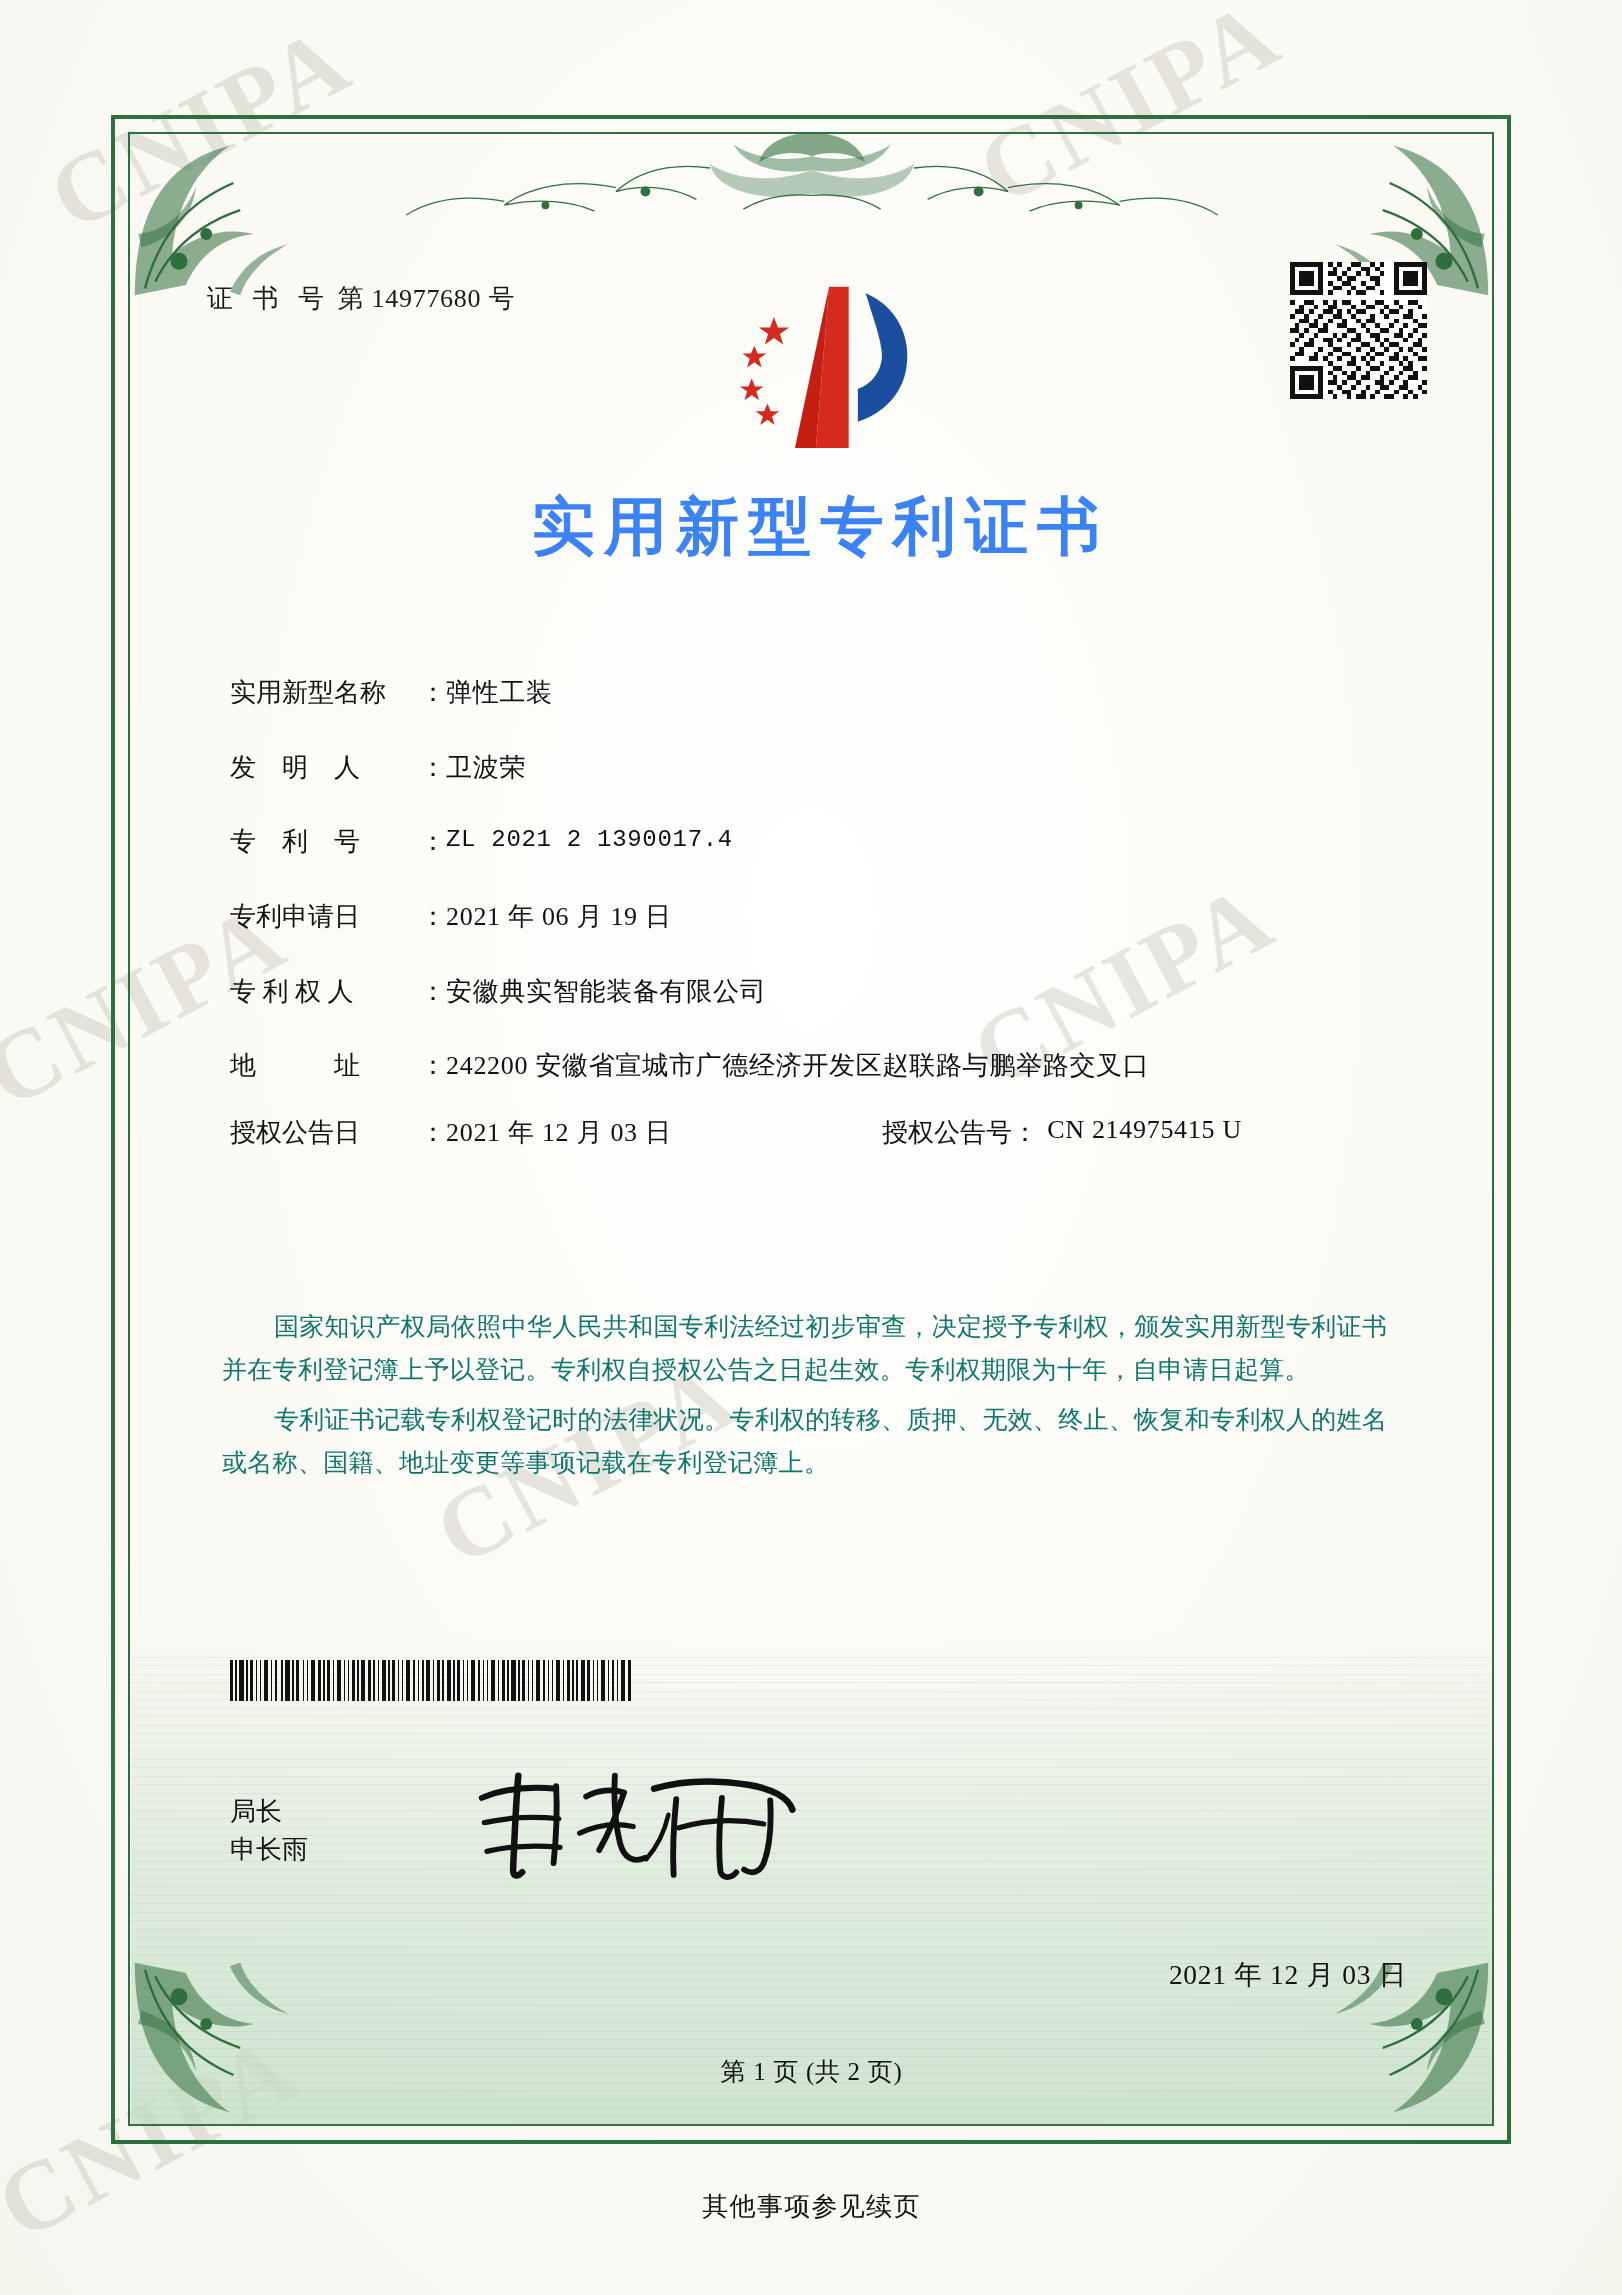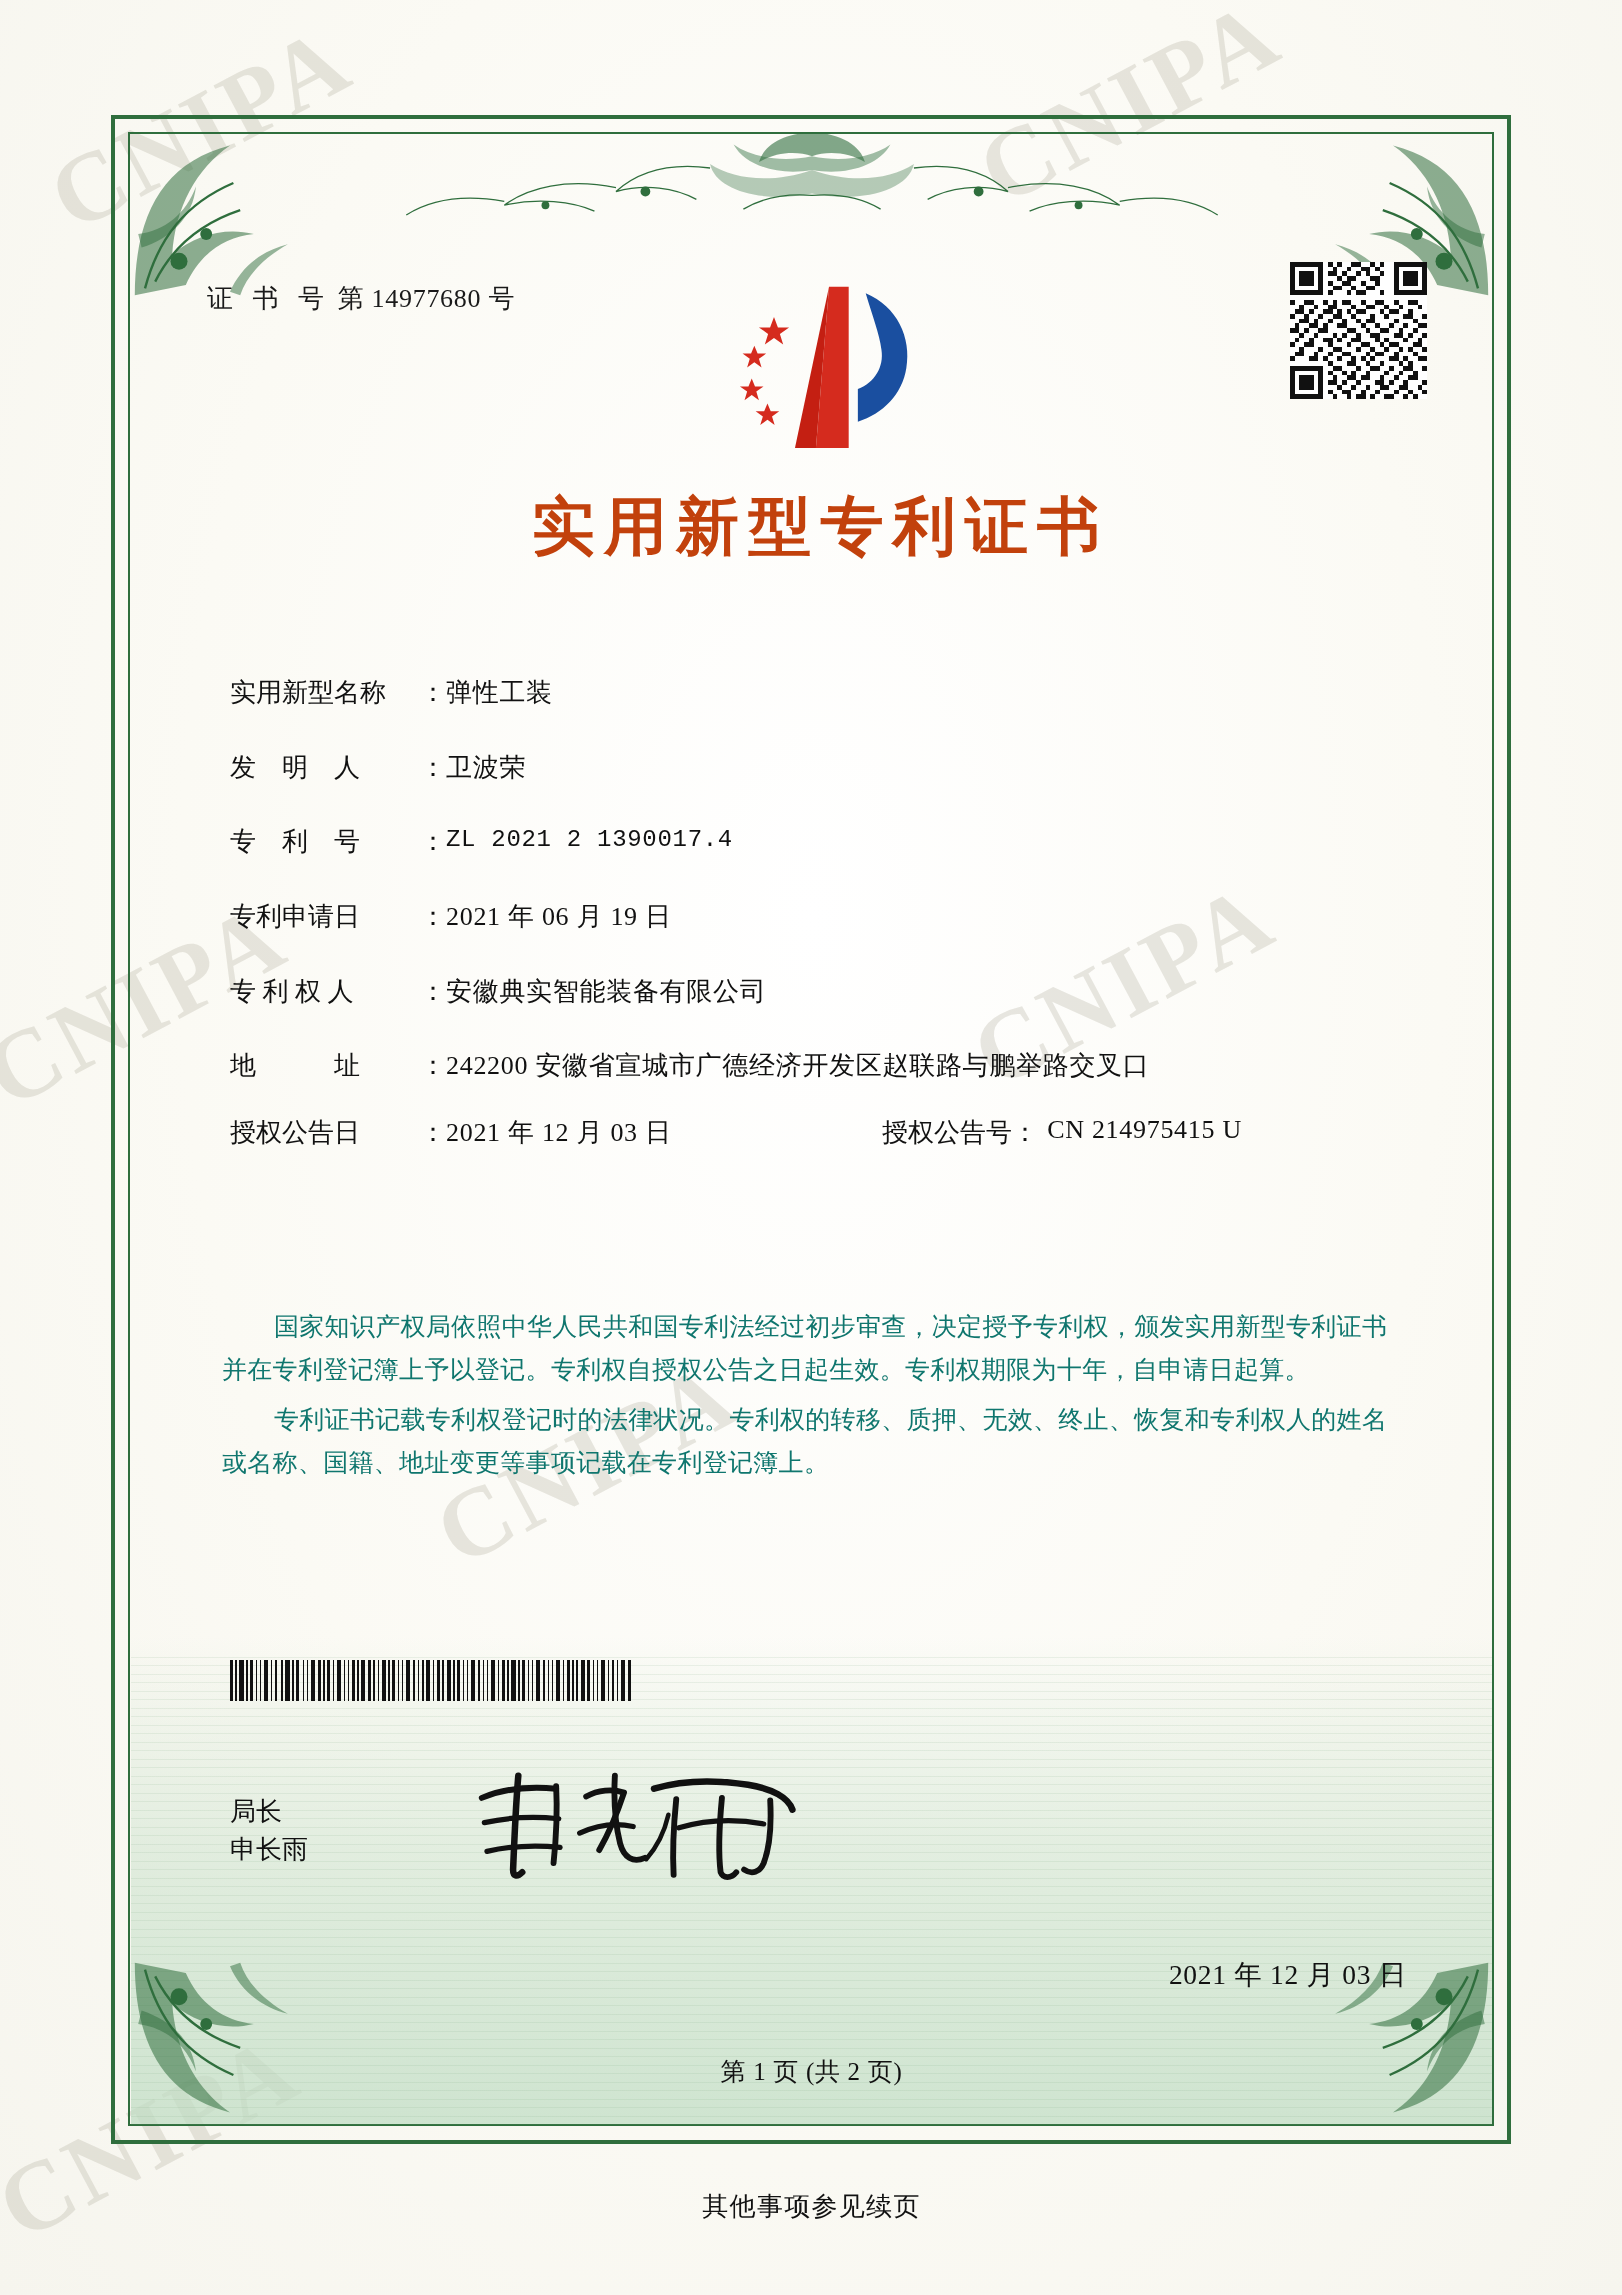--- a/index.html
+++ b/index.html
@@ -145,21 +145,21 @@
 
   .doc-title {
     position: absolute;
     left: 18px;
     right: 0;
     top: 484px;
     text-align: center;
     font-size: 63px;
     font-weight: 700;
     letter-spacing: 9.2px;
-    color: #c2410c;
+    color: #3b82f6;
     font-family: "DejaVu Serif", "Liberation Serif", serif;
   }
 
   
   .fields {
     position: absolute;
     left: 230px;
     top: 674px;
     width: 1178px;
   }

